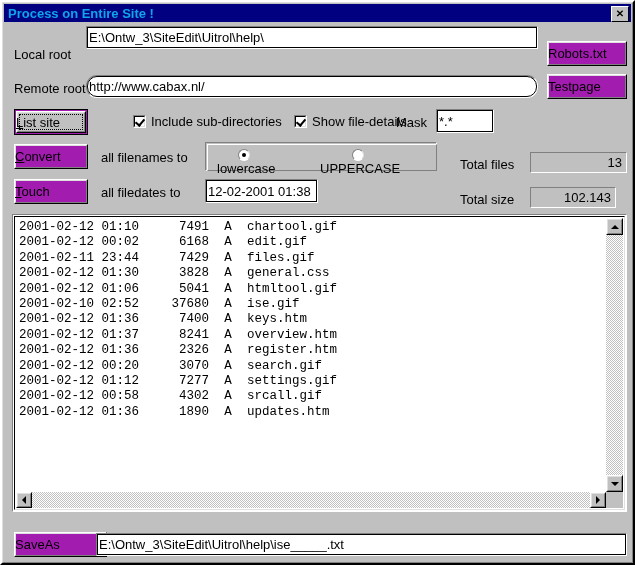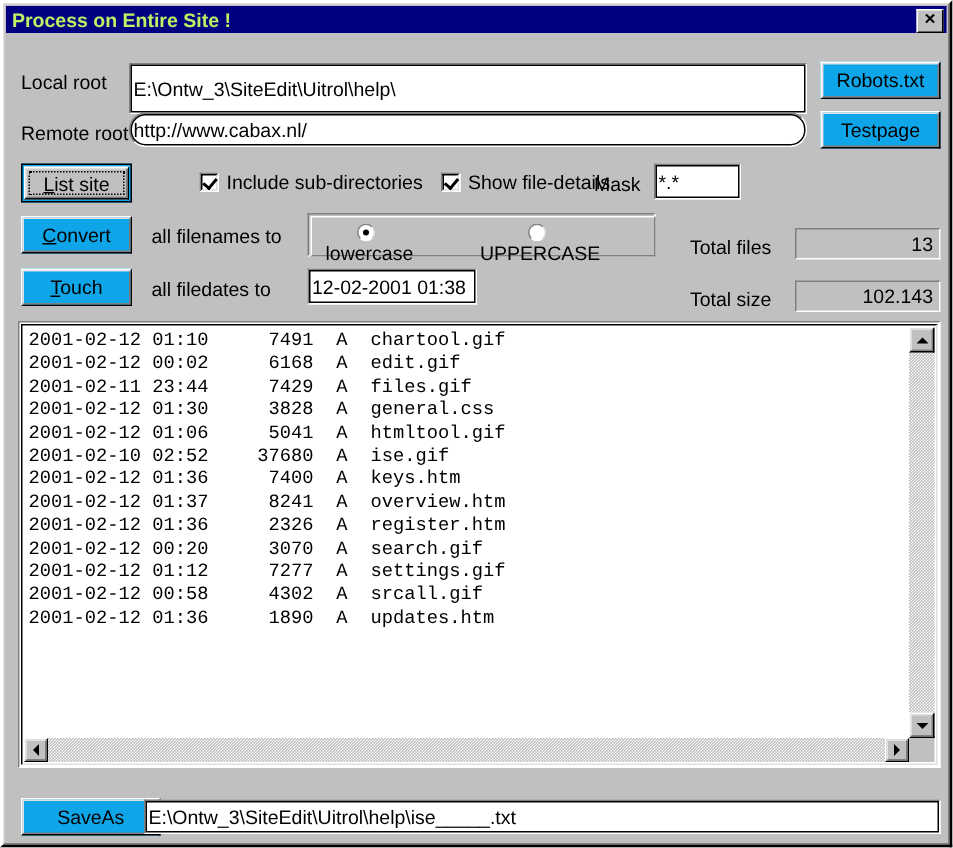--- a/index.html
+++ b/index.html
@@ -40,21 +40,21 @@
   #titlebar {
     position: absolute;
     left: 2px; top: 2px;
     width: 627px;
     height: 18px;
     background: #000080;
     display: flex;
     align-items: center;
   }
   #title-text {
-    color: #bef264;
+    color: #0ea5e9;
     font-weight: bold;
     font-size: 13px;
     margin-left: 4px;
     letter-spacing: 0px;
     white-space: nowrap;
   }
   #close-button {
     position: absolute;
     right: 2px;
     top: 2px;
@@ -107,30 +107,30 @@
     border-top: 1px solid #808080;
     border-left: 1px solid #808080;
     border-right: 1px solid #ffffff;
     border-bottom: 1px solid #ffffff;
     padding-right: 4px;
   }
 
   .btn {
     position: absolute;
     box-sizing: border-box;
-    background: #0ea5e9;
+    background: #a21caf;
     border-top: 1px solid #ffffff;
     border-left: 1px solid #ffffff;
     border-right: 1px solid #000000;
     border-bottom: 1px solid #000000;
     font-size: 13px;
     color: #000000;
     display: flex;
     align-items: center;
-    justify-content: center;
+    justify-content: flex-start;
     cursor: default;
     white-space: nowrap;
   }
   .btn .inner {
     position: absolute;
     left: 0; top: 0; right: 0; bottom: 0;
     border-top: 1px solid #dfdfdf;
     border-left: 1px solid #dfdfdf;
     border-right: 1px solid #808080;
     border-bottom: 1px solid #808080;
@@ -380,21 +380,21 @@
 
 <div id="window">
   <div id="window-inner"></div>
 
   <div id="titlebar">
     <span id="title-text">Process on Entire Site !</span>
     <div id="close-button">✕</div>
   </div>
 
   <div class="lbl" style="left:12px; top:45px;">Local root</div>
-  <div class="field" style="left:84px; top:40px; width:452px; height:34px;">E:\Ontw_3\SiteEdit\Uitrol\help\</div>
+  <div class="field" style="left:84px; top:24px; width:452px; height:23px;">E:\Ontw_3\SiteEdit\Uitrol\help\</div>
   <div class="btn" style="left:545px; top:39px; width:80px; height:25px;">
     <span class="inner"></span>
       <span class="cap">Robots.txt</span>
   </div>
 
   <div class="lbl" style="left:12px; top:79px;">Remote root</div>
   <div class="field" style="left:84px; top:73px; width:452px; height:23px;border-radius:11px;">http://www.cabax.nl/</div>
   <div class="btn" style="left:545px; top:72px; width:80px; height:25px;">
     <span class="inner"></span>
       <span class="cap">Testpage</span>
@@ -440,21 +440,21 @@
   <div class="field readonly" style="left:528px; top:150px; width:97px; height:21px;padding-left:10px;">13</div>
 
   <div class="btn" style="left:12px; top:177px; width:74px; height:25px;">
     <span class="inner"></span>
     <span class="cap"><span class="acc">T</span>ouch</span>
   </div>
   <div class="lbl" style="left:99px; top:183px;">all filedates to</div>
   <div class="field" style="left:203px; top:177px; width:113px; height:24px;">12-02-2001 01:38</div>
 
   <div class="lbl" style="left:458px; top:190px;">Total size</div>
-  <div class="field readonly" style="left:528px; top:185px; width:97px; height:21px;">102.143</div>
+  <div class="field readonly" style="left:528px; top:185px; width:86px; height:21px;">102.143</div>
 
   <div id="listbox">
     <div id="listbox-inner">
       <div id="filelist"><span class="frow"><span class="c-date">2001-02-12 01:10</span><span class="c-size">7491</span><span class="c-attr">A</span><span class="c-name">chartool.gif</span></span><span class="frow"><span class="c-date">2001-02-12 00:02</span><span class="c-size">6168</span><span class="c-attr">A</span><span class="c-name">edit.gif</span></span><span class="frow"><span class="c-date">2001-02-11 23:44</span><span class="c-size">7429</span><span class="c-attr">A</span><span class="c-name">files.gif</span></span><span class="frow"><span class="c-date">2001-02-12 01:30</span><span class="c-size">3828</span><span class="c-attr">A</span><span class="c-name">general.css</span></span><span class="frow"><span class="c-date">2001-02-12 01:06</span><span class="c-size">5041</span><span class="c-attr">A</span><span class="c-name">htmltool.gif</span></span><span class="frow"><span class="c-date">2001-02-10 02:52</span><span class="c-size">37680</span><span class="c-attr">A</span><span class="c-name">ise.gif</span></span><span class="frow"><span class="c-date">2001-02-12 01:36</span><span class="c-size">7400</span><span class="c-attr">A</span><span class="c-name">keys.htm</span></span><span class="frow"><span class="c-date">2001-02-12 01:37</span><span class="c-size">8241</span><span class="c-attr">A</span><span class="c-name">overview.htm</span></span><span class="frow"><span class="c-date">2001-02-12 01:36</span><span class="c-size">2326</span><span class="c-attr">A</span><span class="c-name">register.htm</span></span><span class="frow"><span class="c-date">2001-02-12 00:20</span><span class="c-size">3070</span><span class="c-attr">A</span><span class="c-name">search.gif</span></span><span class="frow"><span class="c-date">2001-02-12 01:12</span><span class="c-size">7277</span><span class="c-attr">A</span><span class="c-name">settings.gif</span></span><span class="frow"><span class="c-date">2001-02-12 00:58</span><span class="c-size">4302</span><span class="c-attr">A</span><span class="c-name">srcall.gif</span></span><span class="frow"><span class="c-date">2001-02-12 01:36</span><span class="c-size">1890</span><span class="c-attr">A</span><span class="c-name">updates.htm</span></span></div>
 
       <div class="sb-track" id="vscroll">
         <div class="sb-btn" id="vs-up">
           <span class="in"></span>
             <span class="arrow arr-up"></span>
         </div>

